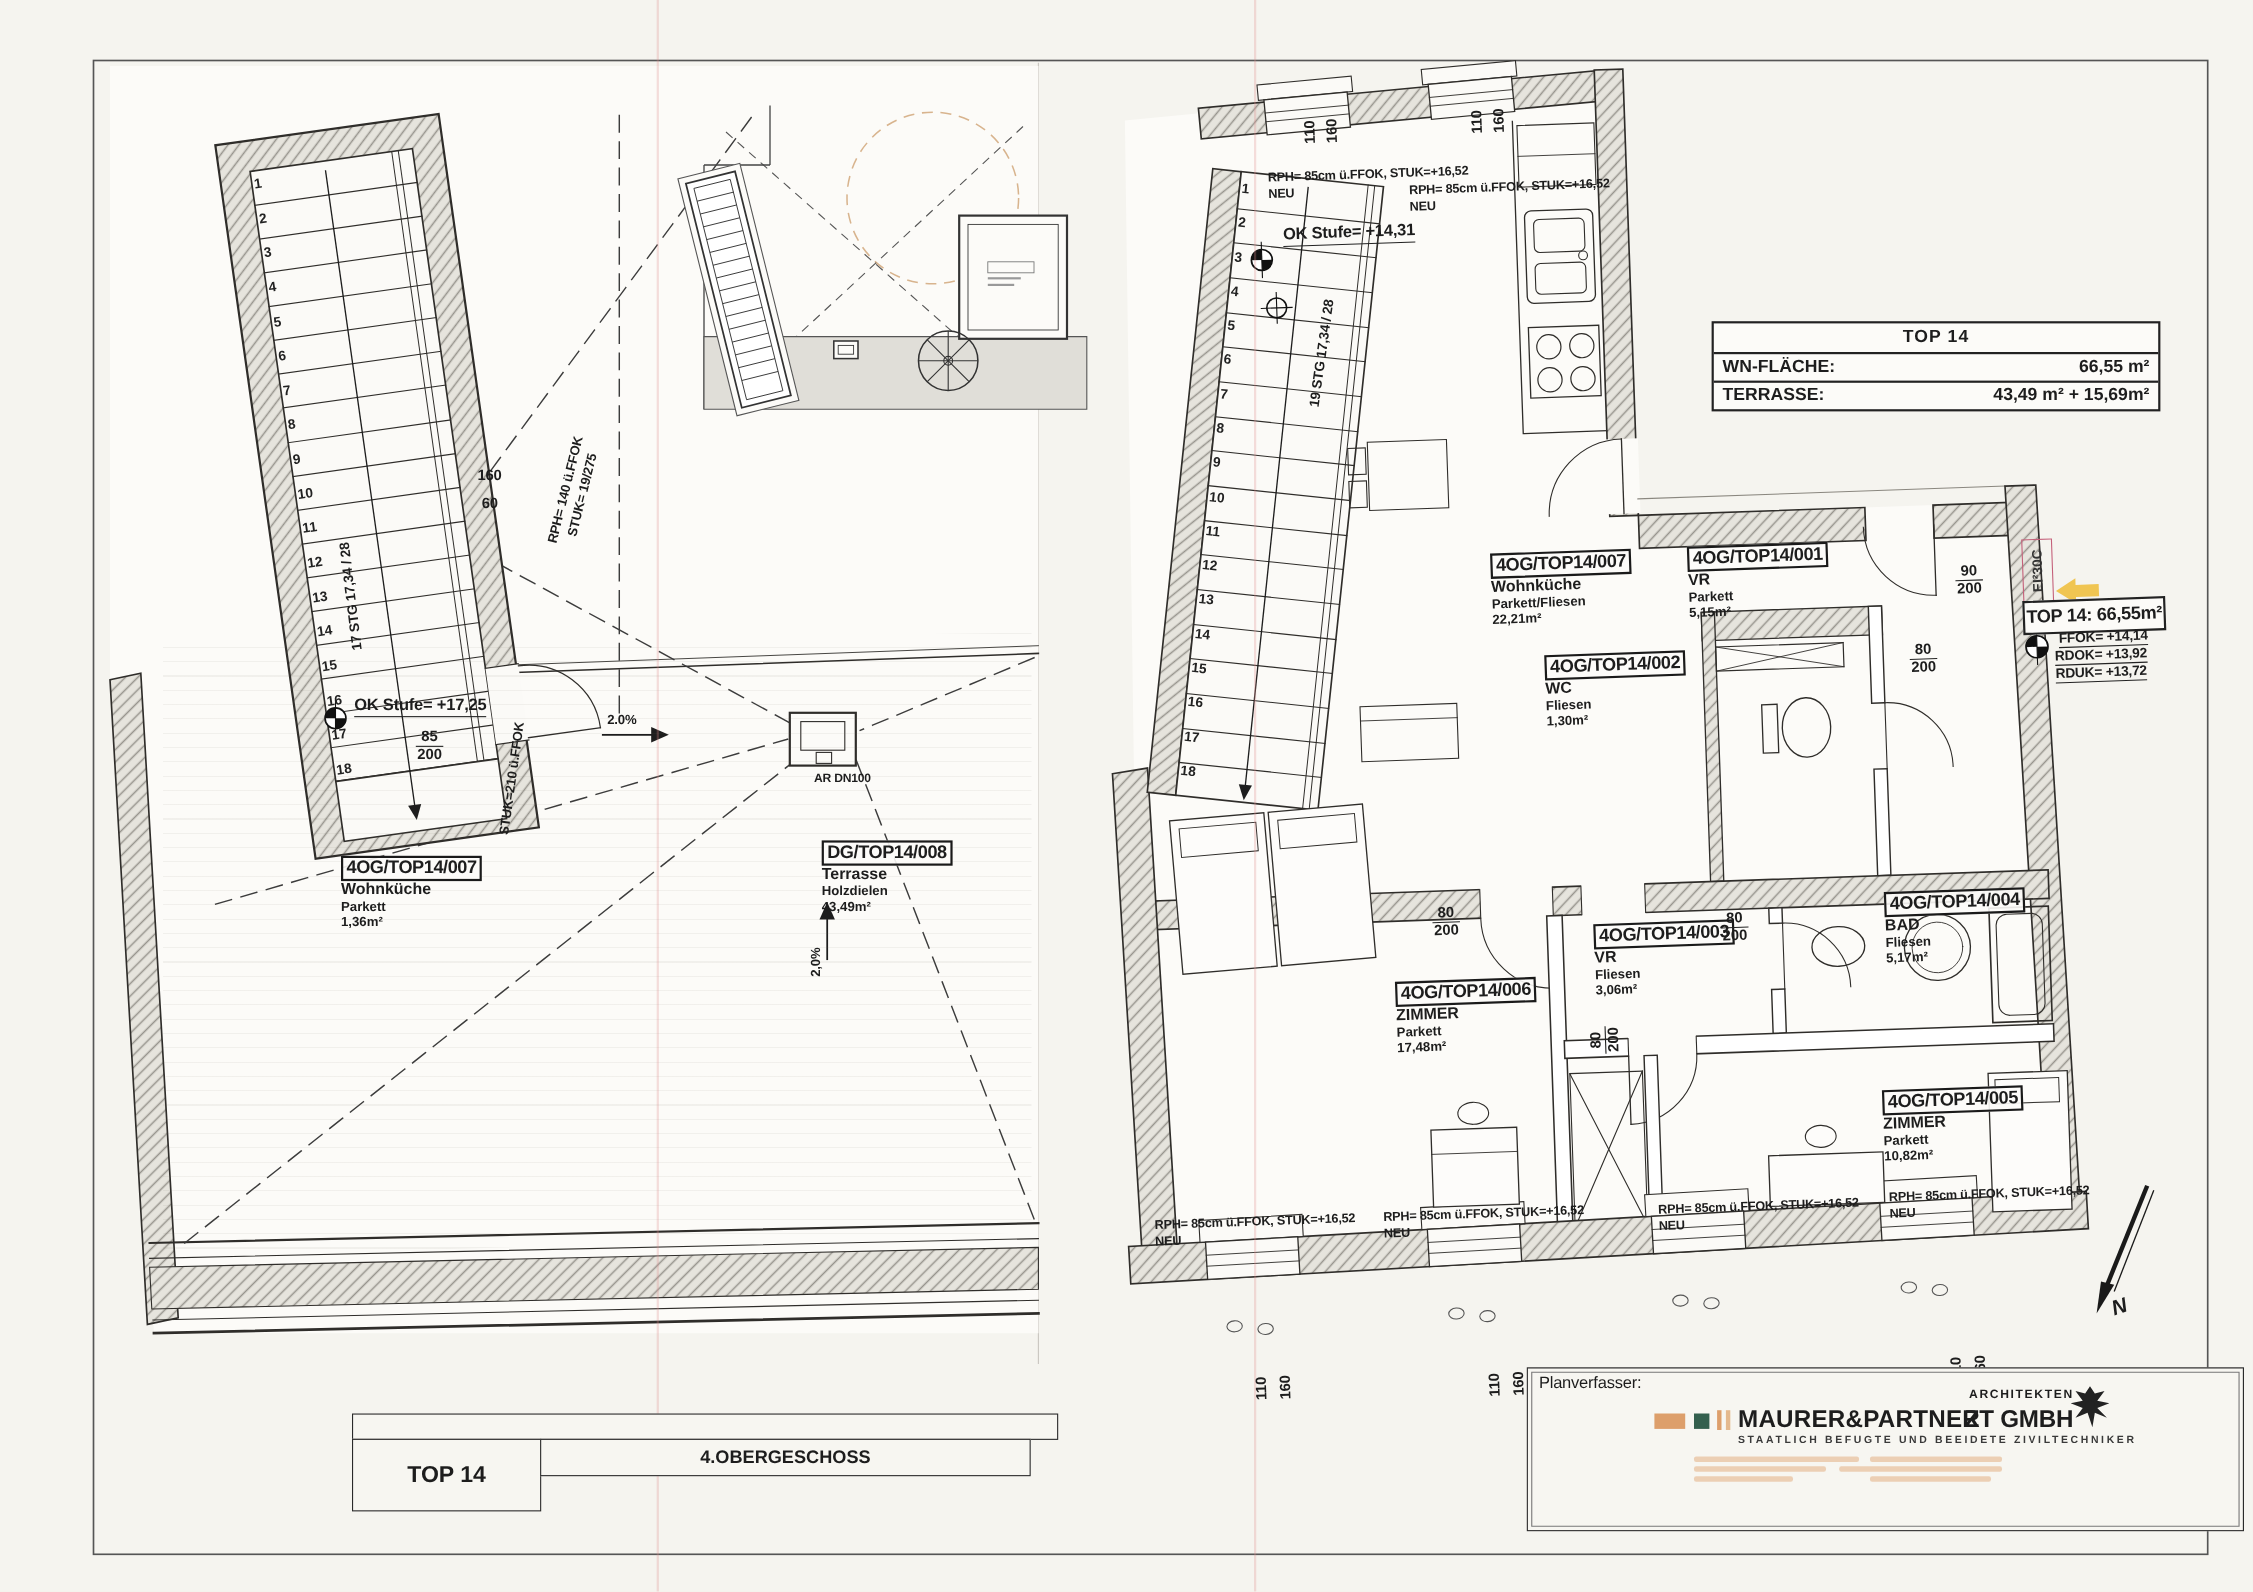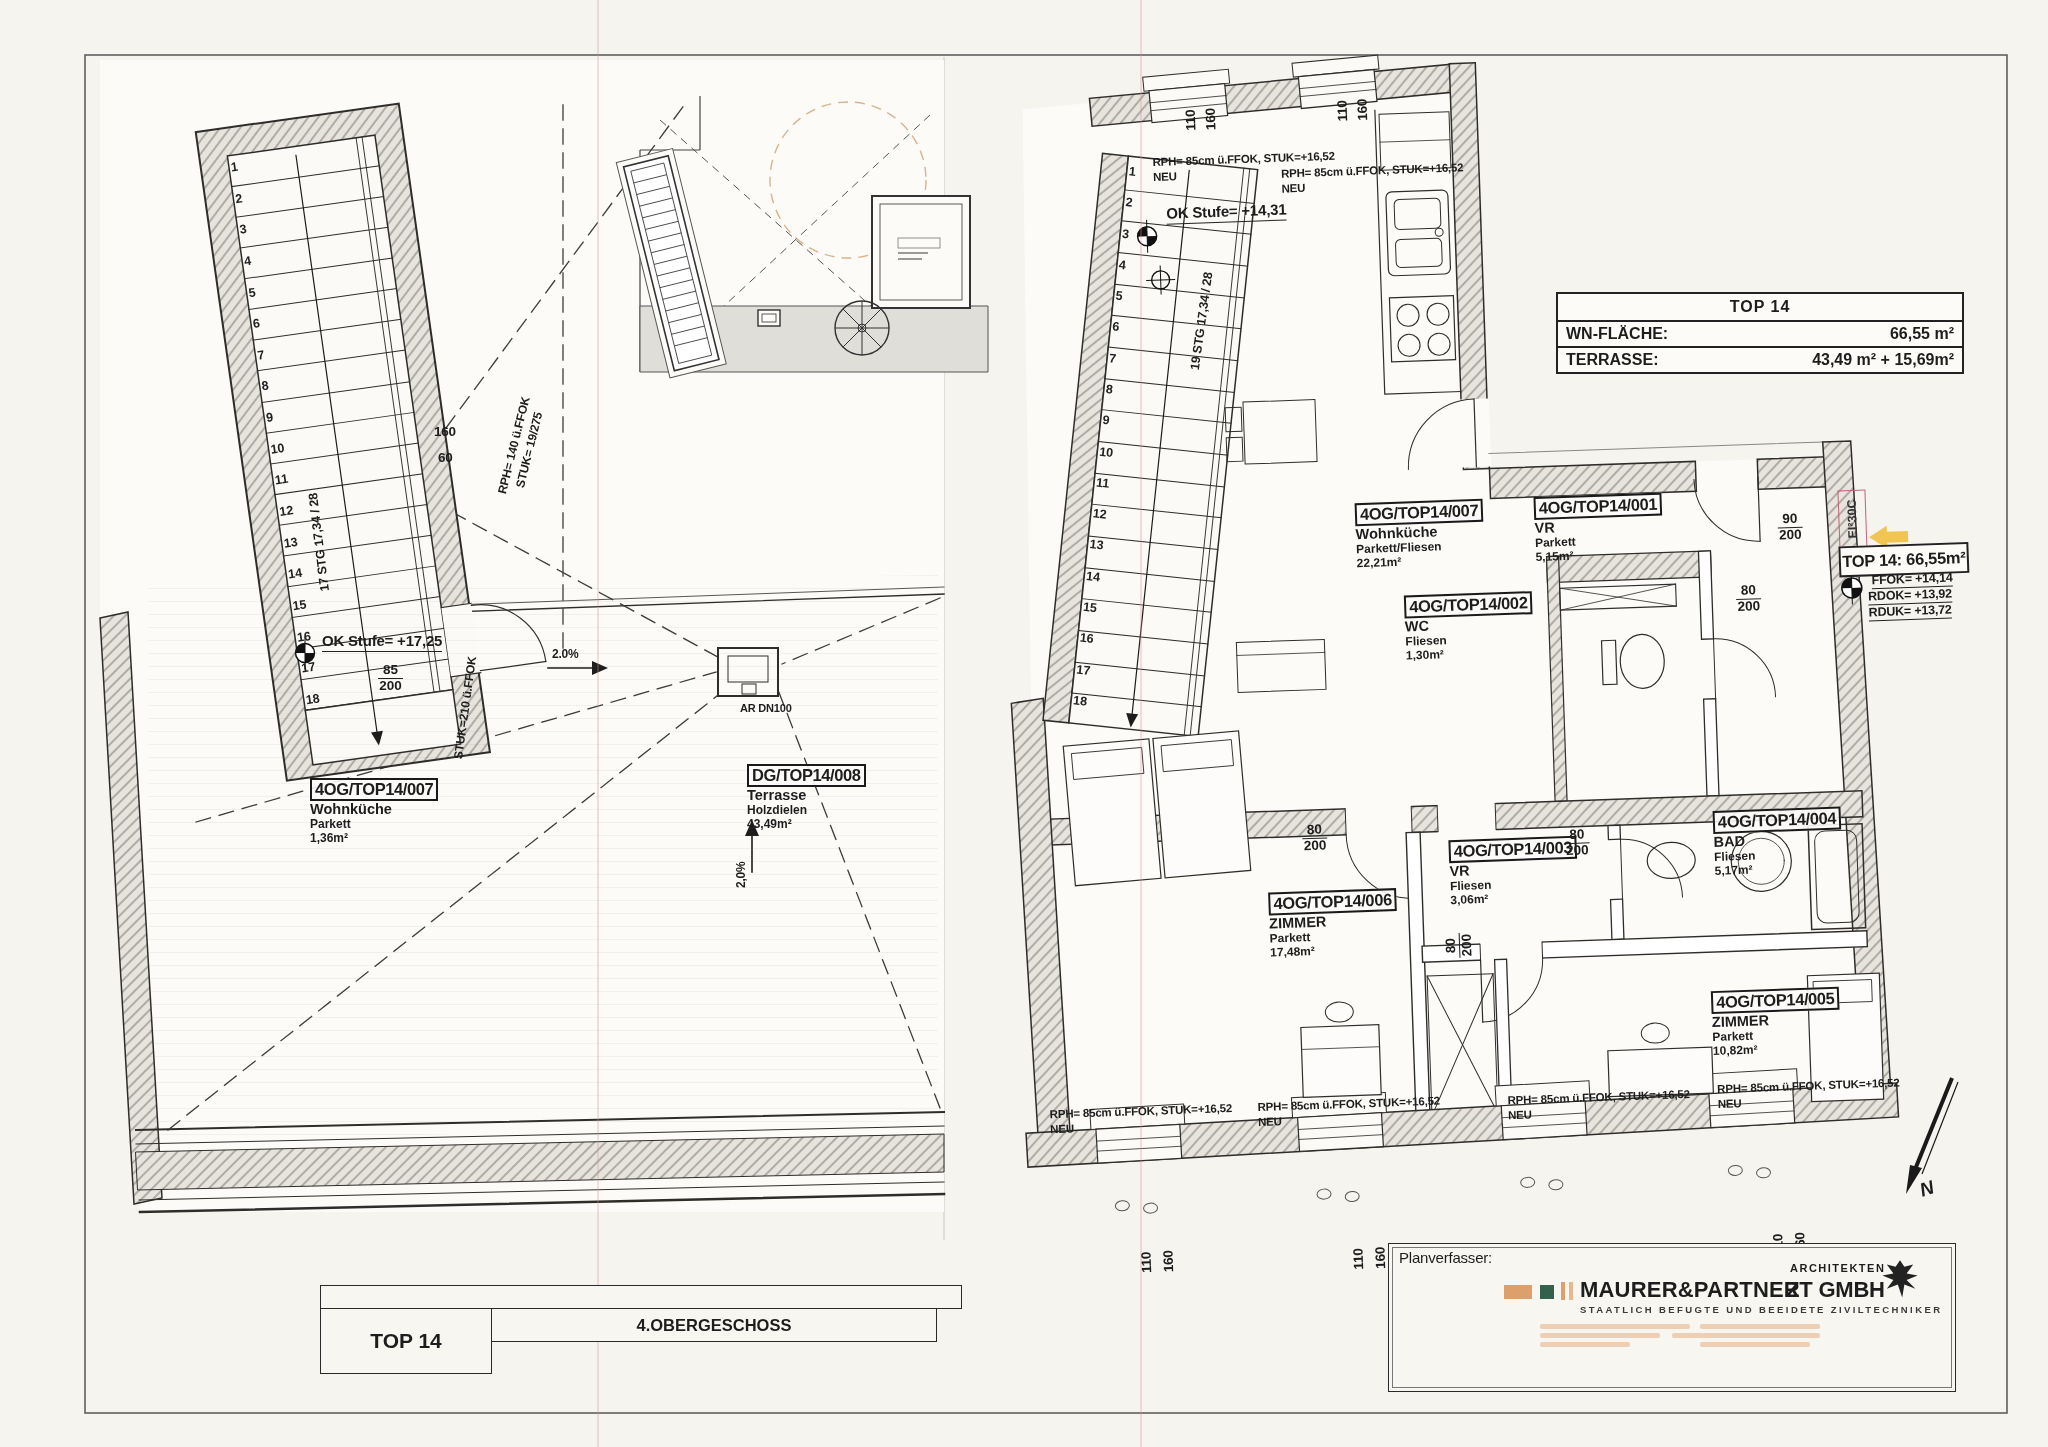--- a/index.html
+++ b/index.html
@@ -38,21 +38,21 @@
   
   .ei{position:absolute;left:1841px;top:504px;width:26px;height:56px;border:1.6px solid #c4607a;}
   .ei span{position:absolute;left:50%;top:50%;transform:translate(-50%,-50%) rotate(-90deg);
            font-size:12.5px;font-weight:bold;color:#333;}
   .top14box{position:absolute;left:1840px;top:560px;width:126px;height:27px;border:2px solid #222;
             background:#fcfbf8;display:flex;align-items:center;justify-content:center;
             font-size:16.5px;font-weight:bold;letter-spacing:-0.3px;}
   
   .tb{position:absolute;background:#f7f6f1;border:1.5px solid #2a2a2a;box-sizing:border-box;}
   .tb-center{display:flex;align-items:center;justify-content:center;font-weight:bold;}
-  .pv-box{position:absolute;left:1388px;top:1243px;width:568px;height:149px;border:1.5px solid #2a2a2a;
+  .pv-box{position:absolute;left:1388px;top:1243px;width:652px;height:149px;border:1.5px solid #2a2a2a;
           box-shadow:inset 0 0 0 3px #f7f6f1, inset 0 0 0 4px #777;background:#f7f6f1;box-sizing:border-box;}
   .addr-bar{position:absolute;height:5px;background:rgba(221,159,107,.45);border-radius:2px;}
   .deck{position:absolute;left:148px;top:575px;width:790px;height:568px;
         background:repeating-linear-gradient(180deg, rgba(110,105,90,.10) 0 1px, transparent 1px 13px);
         clip-path:polygon(0 2%,100% 0,100% 96%,0 100%);opacity:.75;}
   .fold{position:absolute;top:0;width:2px;height:1447px;background:rgba(224,140,140,.28);}
 </style>
 </head>
 <body>
 

